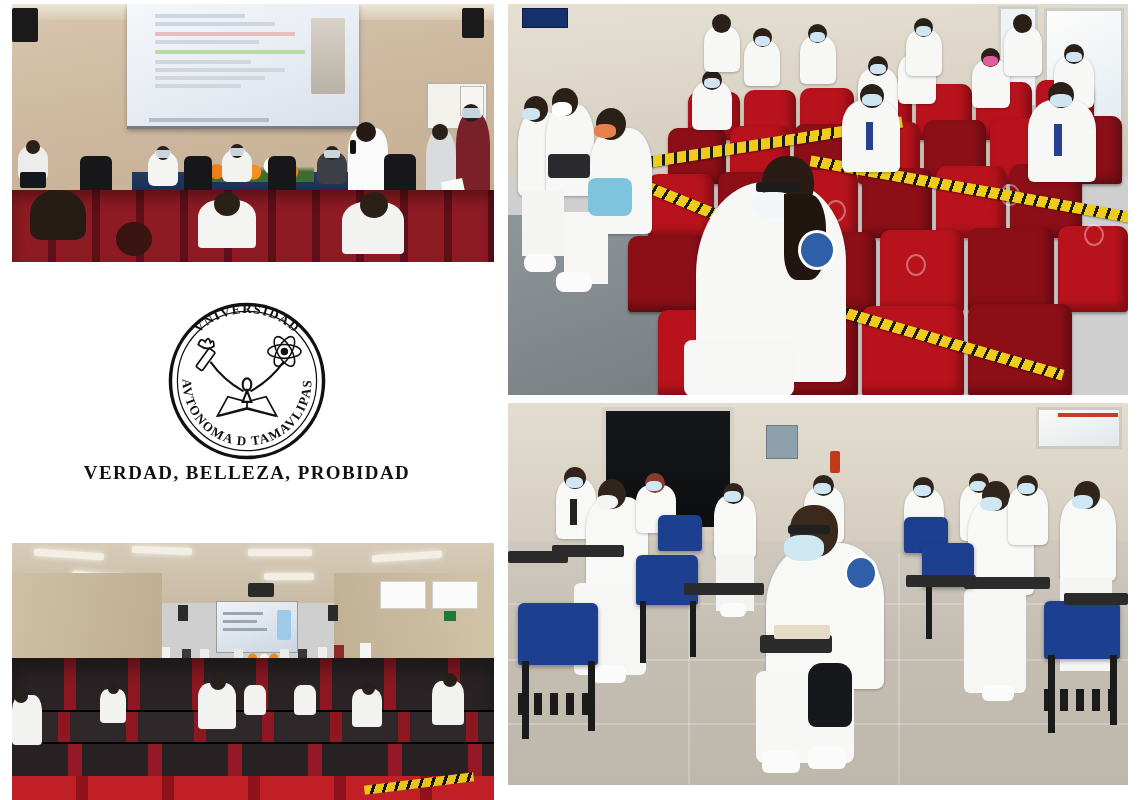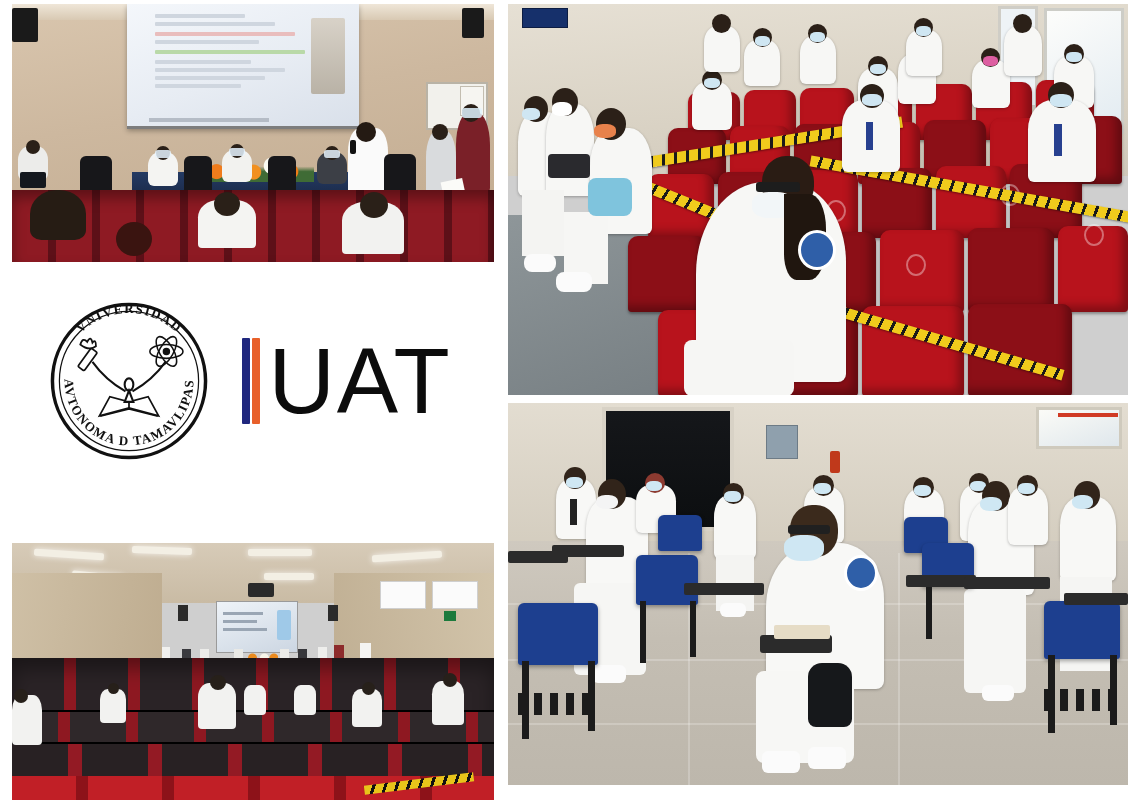--- a/index.html
+++ b/index.html
@@ -255,27 +255,23 @@
 
           <g stroke="#111" stroke-width="1.8" fill="none">
             <ellipse cx="143" cy="66" rx="19" ry="8"></ellipse>
             <ellipse cx="143" cy="66" rx="19" ry="8" transform="rotate(60 143 66)"></ellipse>
             <ellipse cx="143" cy="66" rx="19" ry="8" transform="rotate(120 143 66)"></ellipse>
             <circle cx="143" cy="66" r="3.4" fill="#111"></circle>
           </g>
         </svg>
       </div>
 
-      <div class="wordmark">
-        <span class="bar bar-blue"></span>
-        <span class="bar bar-orange"></span>
-        <span class="uat-letters">UAT</span>
-      </div>
     </div>
 
+    <div class="tagline">VERDAD, BELLEZA, PROBIDAD</div>
 
   </div>
 
   <div class="panel" id="photo-bl">
     <div class="bl-ceiling"></div>
     <div class="bl-light" style="left:22px;top:8px;width:70px;transform:rotate(4deg);"></div>
     <div class="bl-light" style="left:120px;top:4px;width:60px;transform:rotate(2deg);"></div>
     <div class="bl-light" style="left:236px;top:6px;width:64px;"></div>
     <div class="bl-light" style="left:360px;top:10px;width:70px;transform:rotate(-4deg);"></div>
     <div class="bl-light" style="left:60px;top:30px;width:52px;transform:rotate(6deg);"></div>

